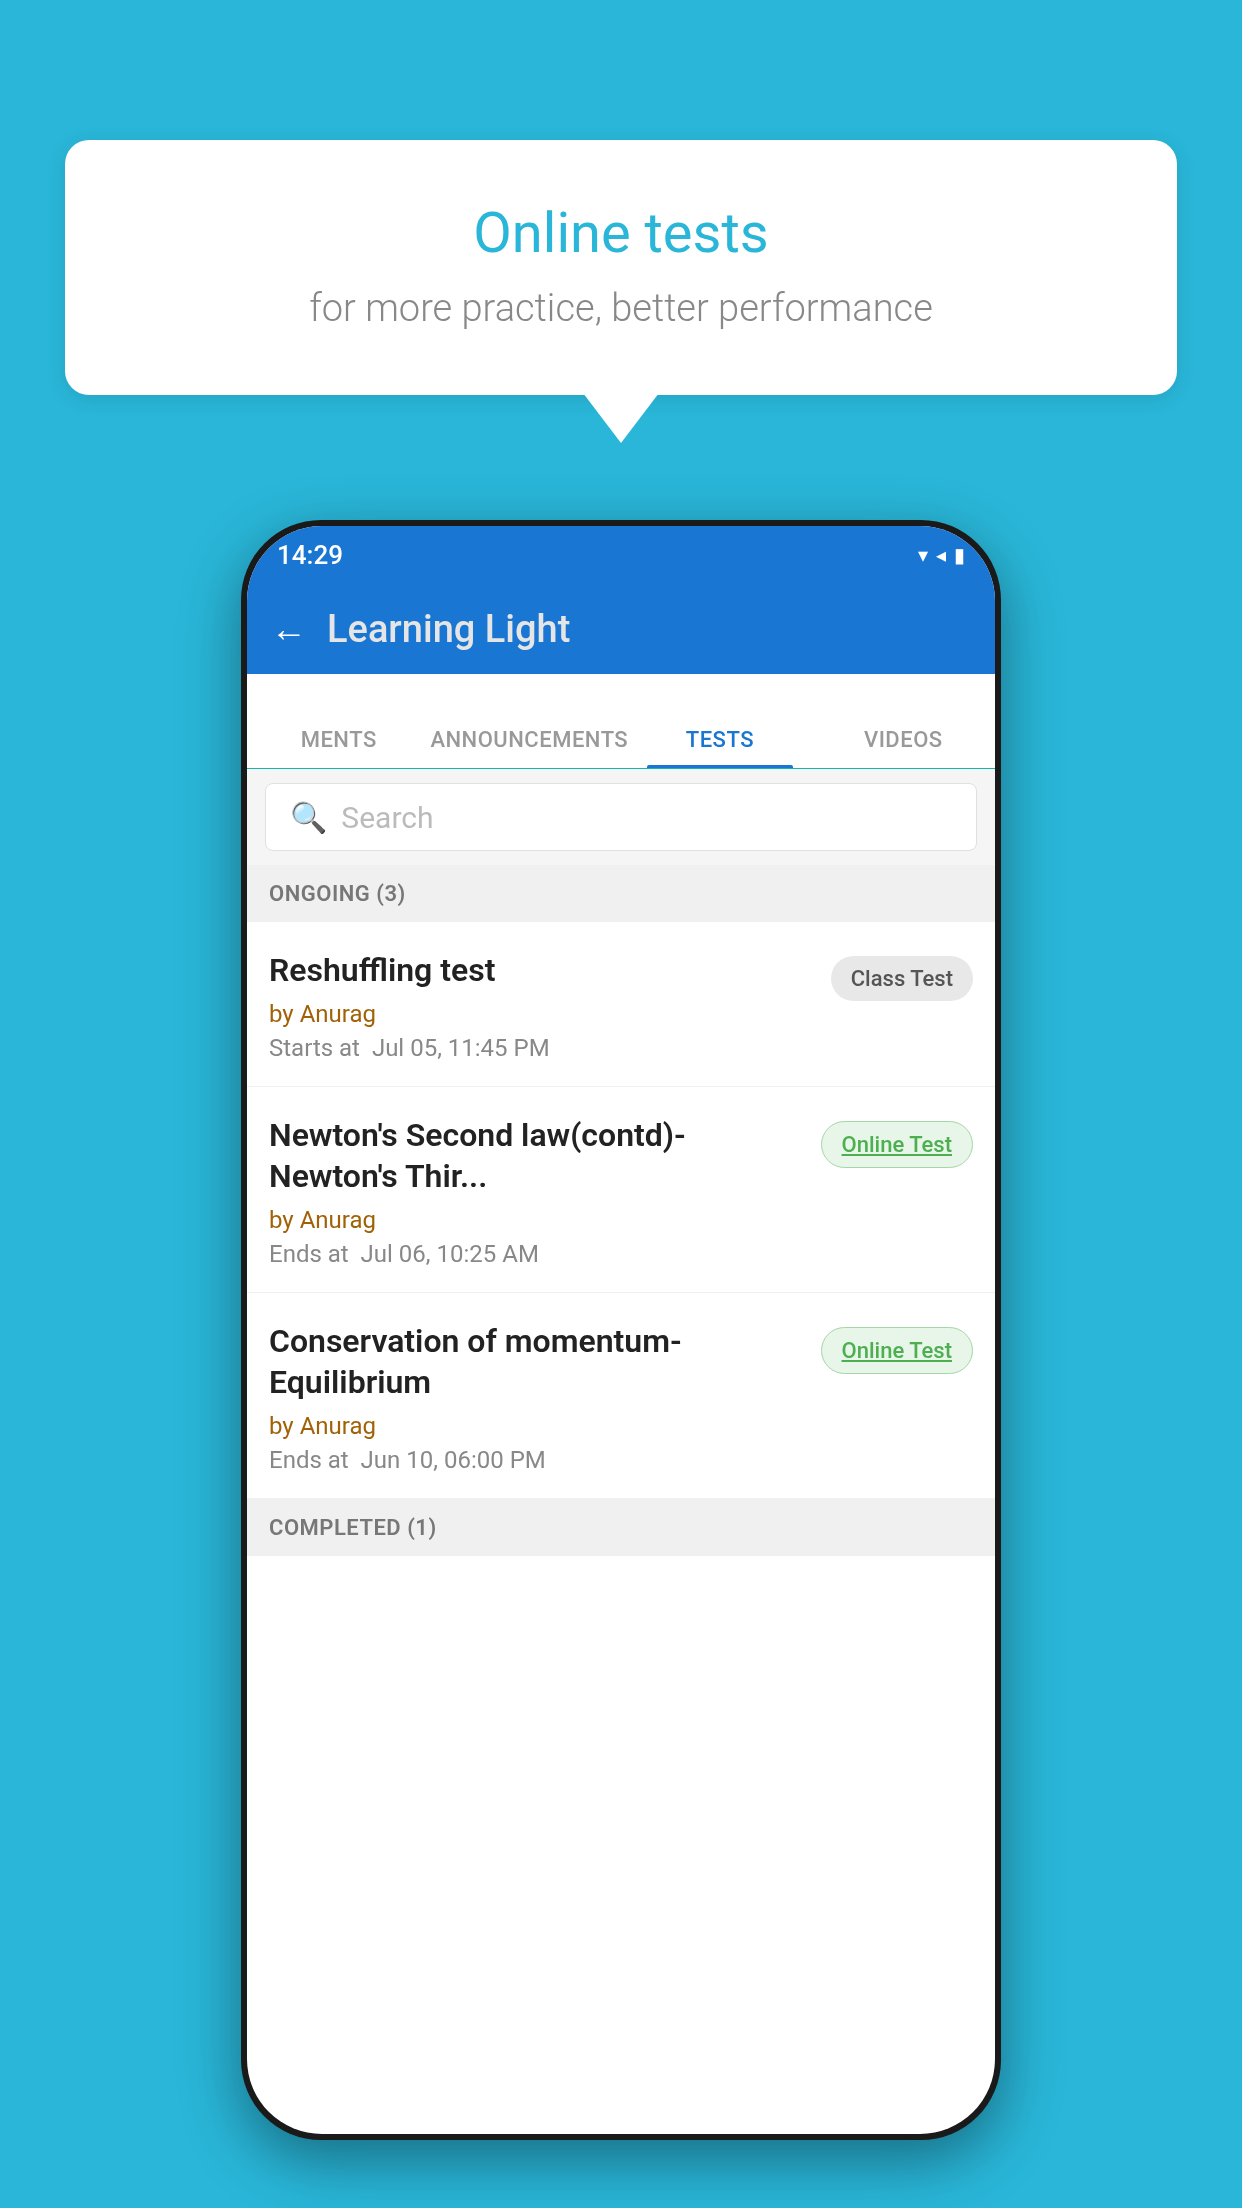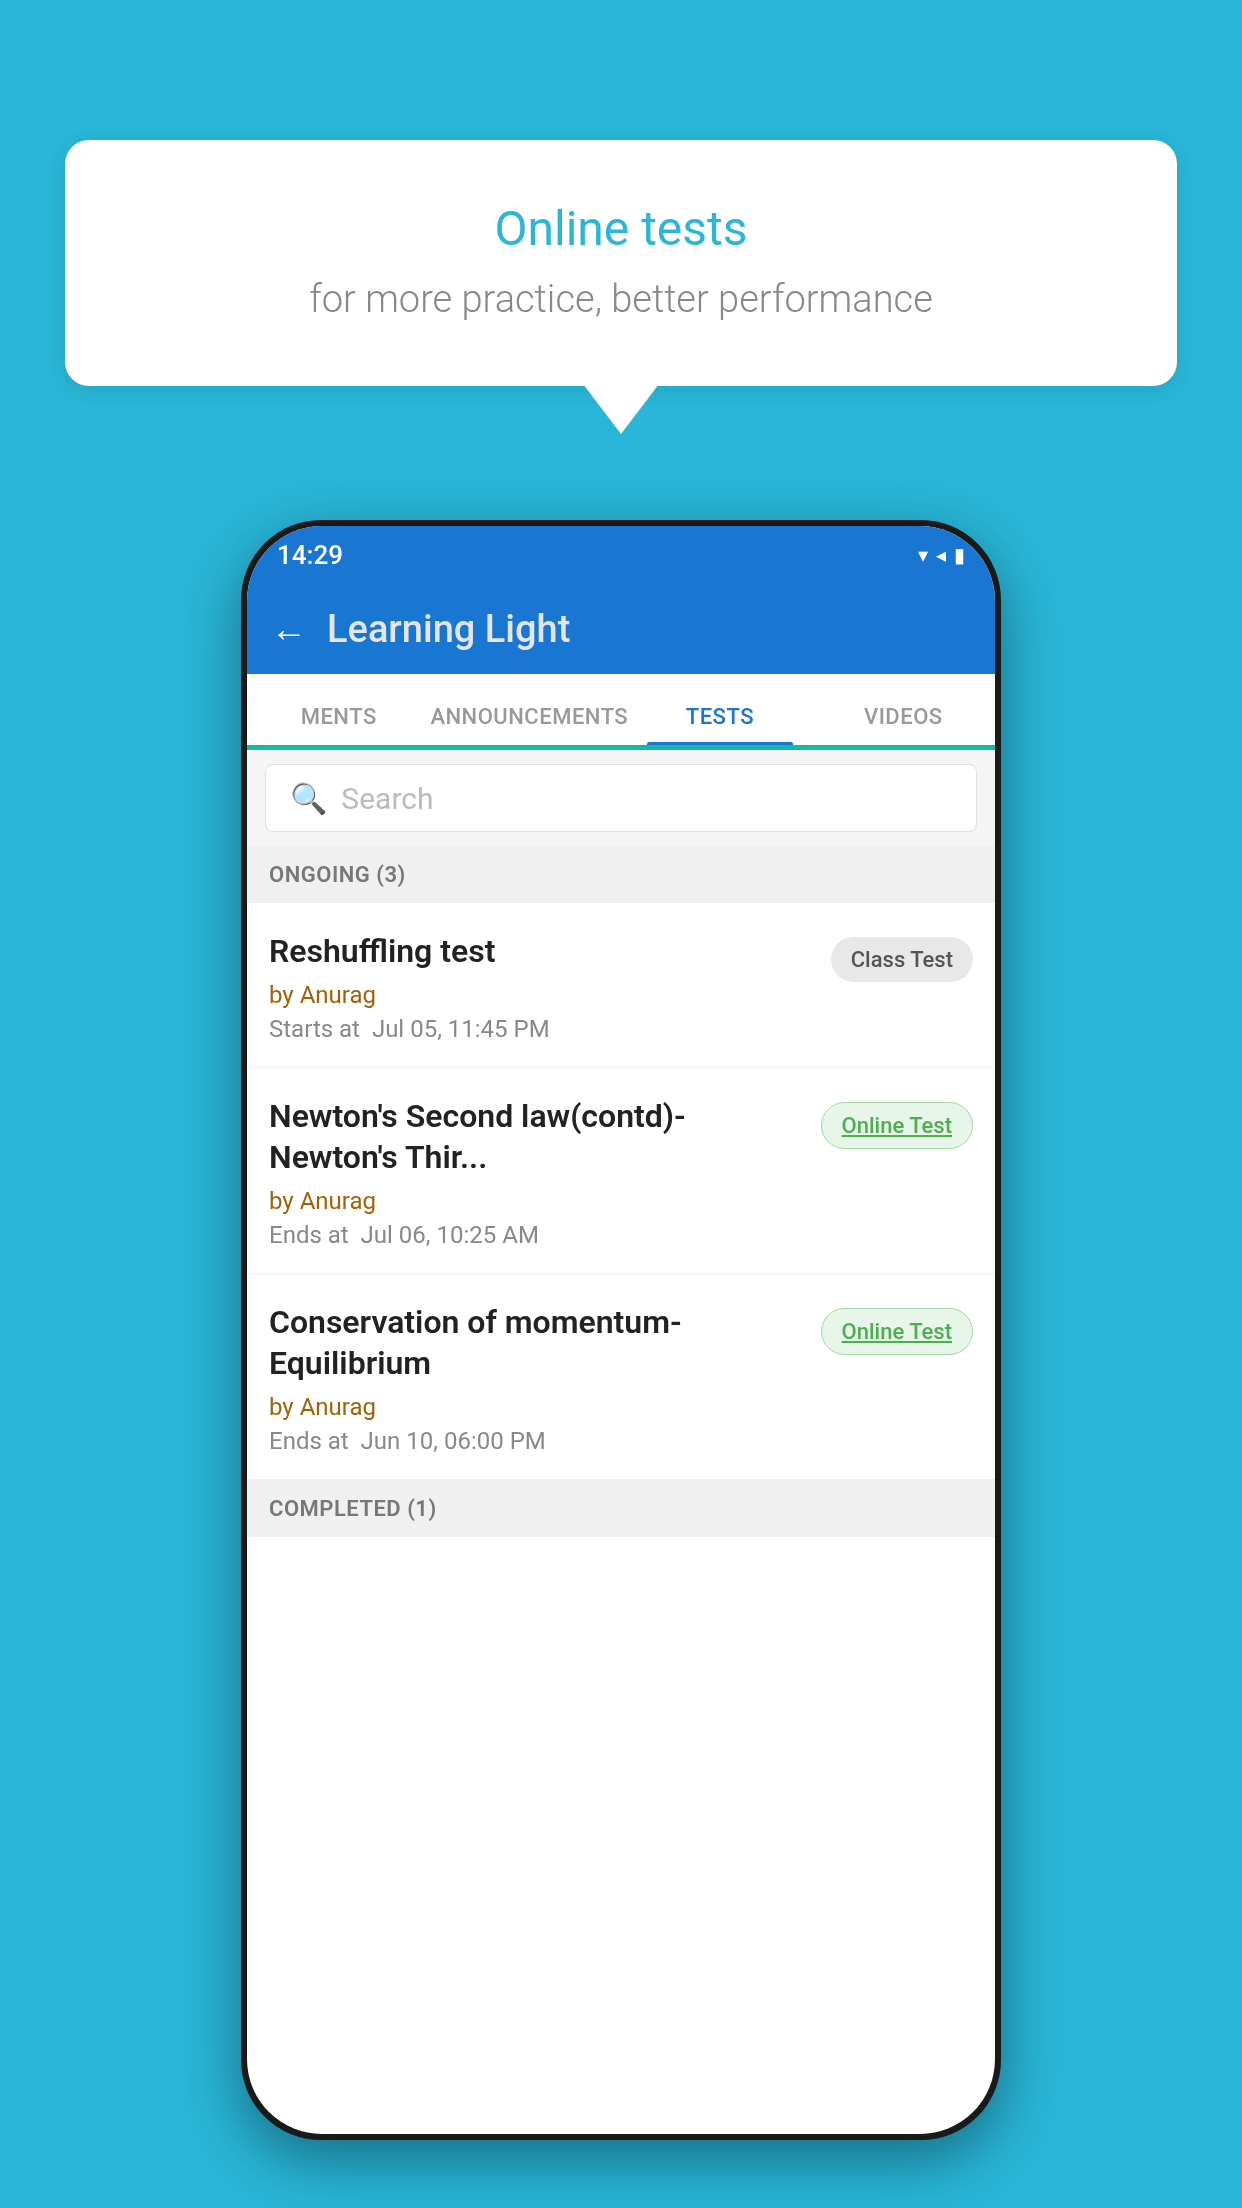--- a/index.html
+++ b/index.html
@@ -40,21 +40,21 @@
       transform: translateX(-50%);
       width: 0;
       height: 0;
       border-left: 38px solid transparent;
       border-right: 38px solid transparent;
       border-top: 50px solid white;
     }
 
     .speech-bubble h1 {
       color: #29B6D8;
-      font-size: 48px;
+      font-size: 56px;
       font-weight: 400;
       margin-bottom: 20px;
     }
 
     .speech-bubble p {
       color: #888;
       font-size: 38px;
       font-weight: 300;
     }
 
@@ -149,22 +149,22 @@
     .app-bar-title {
       color: #e5e5e5;
       font-size: 38px;
       font-weight: 500;
     }
 
     
     .tabs {
       background: white;
       display: flex;
-      border-bottom: 5px solid #14b8a6;
-      height: 76px;
+      border-bottom: 1px solid #14b8a6;
+      height: 95px;
       align-items: flex-end;
       overflow: hidden;
     }
 
     .tab {
       flex: 1;
       text-align: center;
       padding-bottom: 16px;
       font-size: 22px;
       color: #999;

